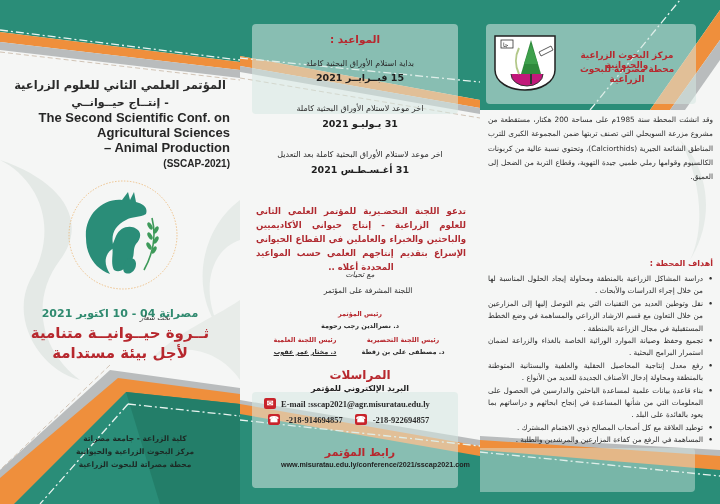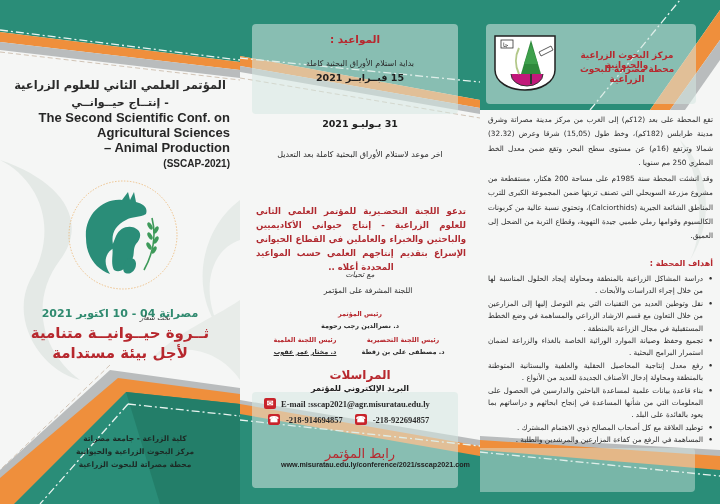--- a/index.html
+++ b/index.html
@@ -36,21 +36,21 @@
   #m-sig { top: 270px; left: 10px; width: 220px; font-size: 7.5px; font-style: italic; color: #333; }
   #m-committee { top: 286px; left: 18px; width: 220px; font-size: 7.5px; font-weight: normal; color: #2b2b2b; }
   .m-role { font-size: 6.5px; color: #b7282e; font-weight: bold; }
   .m-person { font-size: 6.5px; color: #2b2b2b; font-weight: bold; }
   #m-corr { top: 368px; left: 10px; width: 220px; font-size: 12px; font-weight: bold; color: #b7282e; }
   #m-box-bottom { top: 392px; left: 12px; width: 206px; height: 96px; background: rgba(214, 232, 226, 0.55); border-radius: 4px; }
   #m-email-title { top: 384px; left: 10px; width: 220px; font-size: 8px; font-weight: bold; color: #222; }
   #m-email { top: 398px; left: 24px; width: 200px; display: flex; align-items: center; gap: 5px; font-family: "Liberation Serif", serif; font-size: 8.5px; font-weight: bold; color: #2b2b2b; }
   .ico-red { width: 12px; height: 11px; background: #c8242b; border-radius: 2px; display: inline-flex; align-items: center; justify-content: center; color: #fff; font-size: 8px; }
   #m-phones { top: 414px; left: 28px; width: 200px; display: flex; align-items: center; gap: 6px; font-family: "Liberation Serif", serif; font-size: 8.5px; font-weight: bold; color: #2b2b2b; }
-  #m-link-title { top: 446px; left: 10px; width: 220px; font-size: 13px; font-weight: normal; color: #b7282e; }
+  #m-link-title { top: 446px; left: 10px; width: 220px; font-size: 11px; font-weight: bold; color: #b7282e; }
   #m-link { top: 460px; left: 10px; width: 220px; font-size: 7.2px; font-weight: bold; color: #222; }
 
   
   #r-box-top { top: 24px; left: 6px; width: 210px; height: 80px; background: rgba(214, 232, 226, 0.55); border-radius: 4px; }
   #r-logo { top: 34px; left: 13px; width: 64px; height: 58px; }
   #r-title1 { top: 50px; left: 82px; width: 130px; font-size: 8.8px; font-weight: bold; color: #b7282e; }
   #r-title2 { top: 64px; left: 82px; width: 130px; font-size: 8.8px; font-weight: bold; color: #b7282e; }
   #r-about { top: 113px; left: 8px; width: 225px; font-size: 7.3px; line-height: 14.3px; color: #2b2b2b; text-align: justify; }
   #r-goals-title { top: 259px; left: 8px; width: 225px; font-size: 8px; font-weight: bold; color: #b7282e; text-align: right; }
   #r-goals { top: 273px; left: 8px; width: 225px; font-size: 7.3px; line-height: 12.4px; color: #2b2b2b; list-style: none; }
@@ -131,22 +131,24 @@
     <polygon points="0,404 240,446 240,504 0,504" fill="#ef8f3c"></polygon>
     <polygon points="0,414 240,456 240,504 0,504" fill="#2a8d78"></polygon>
     <line x1="0" y1="420" x2="240" y2="446" stroke="#e8f4f0" stroke-width="1.3" stroke-dasharray="8 3 2 3"></line>
   </svg>
 
   <div class="abs" id="m-box-top"></div>
   <div class="abs ar" id="m-dates-title">المواعيد :</div>
 
   <div class="abs ar m-line" style="top:59px">بداية استلام الأوراق البحثية كاملة</div>
   <div class="abs ar m-date" style="top:72px">15 فبــرايــر 2021</div>
+  <div class="abs ar m-line" style="top:104px">اخر موعد لاستلام الأوراق البحثية كاملة</div>
   <div class="abs ar m-date" style="top:118px">31 يـوليـو 2021</div>
   <div class="abs ar m-line" style="top:150px">اخر موعد لاستلام الأوراق البحثية كاملة بعد التعديل</div>
+  <div class="abs ar m-date" style="top:164px">31 أغـسـطـس 2021</div>
 
   <div class="abs ar" id="m-invite">تدعو اللجنة التحضـيرية للمؤتمر العلمي الثاني للعلوم الزراعية - إنتاج حيواني الأكاديميين والباحثين والخبراء والعاملين في القطاع الحيواني الإسراع بتقديم إنتاجهم العلمي حسب المواعيد المحددة أعلاه ..</div>
 
   <div class="abs ar" id="m-sig">مع تحيات</div>
   <div class="abs ar" id="m-committee">اللجنة المشرفة على المؤتمر</div>
 
   <div class="abs ar m-role" style="top:310px; left:10px; width:220px;">رئيس المؤتمر</div>
   <div class="abs ar m-person" style="top:322px; left:10px; width:220px;">د. نصرالدين رجب رحومة</div>
   <div class="abs ar m-role" style="top:336px; left:108px; width:110px;">رئيس اللجنة التحضيرية</div>
   <div class="abs ar m-person" style="top:348px; left:108px; width:110px;">د. مصطفى علي بن زقطة</div>
@@ -195,21 +197,20 @@
     <polygon points="38,6 28,40 48,40" fill="#2f8a3c"></polygon>
     <polygon points="38,10 31,30 45,30" fill="#3ea04c"></polygon>
     <rect x="37" y="40" width="2" height="10" fill="#333"></rect>
     <path d="M46 18 L58 12 L60 16 L48 22Z" fill="#fff" stroke="#333" stroke-width="0.8"></path>
     <path d="M26 14 C22 22 22 32 26 40" stroke="#b3c88a" stroke-width="2" fill="none"></path>
   </svg>
   <div class="abs ar" id="r-title1">مركز البحوث الزراعية والحيوانية</div>
   <div class="abs ar" id="r-title2">محطة مصراتة للبحوث الزراعية</div>
 
   <div class="abs ar" id="r-about">
-    <p style="margin-bottom:2px">تقع المحطة على بعد (12كم) إلى الغرب من مركز مدينة مصراتة وشرق مدينة طرابلس (182كم)، وخط طول (15,05) شرقا وعرض (32.32) شمالا وترتفع (16م) عن مستوى سطح البحر، وتقع ضمن معدل الخط المطري 250 مم سنويا .</p>
     <p>وقد انشئت المحطة سنة 1985م على مساحة 200 هكتار، مستقطعة من مشروع مزرعة السويحلي التي تصنف تربتها ضمن المجموعة الكبرى للترب المناطق الشائعة الجيرية (Calciorthids)، وتحتوي نسبة عالية من كربونات الكالسيوم وقوامها رملي طميي جيدة التهوية، وقطاع التربة من الضحل إلى العميق.</p>
   </div>
 
   <div class="abs ar" id="r-goals-title">أهداف المحطة :</div>
   <div class="abs" id="r-box-bottom"></div>
   <ul class="abs ar" id="r-goals">
     <li>دراسة المشاكل الزراعية بالمنطقة ومحاولة إيجاد الحلول المناسبة لها من خلال إجراء الدراسات والأبحاث .</li>
     <li>نقل وتوطين العديد من التقنيات التي يتم التوصل إليها إلى المزارعين من خلال التعاون مع قسم الارشاد الزراعي والمساهمة في وضع الخطط المستقبلية في مجال الزراعة بالمنطقة .</li>
     <li>تجميع وحفظ وصيانة الموارد الوراثية الخاصة بالغذاء والزراعة لضمان استمرار البرامج البحثية .</li>
     <li>رفع معدل إنتاجية المحاصيل الحقلية والعلفية والبستانية المتوطنة بالمنطقة ومحاولة إدخال الأصناف الجديدة للعديد من الأنواع .</li>

